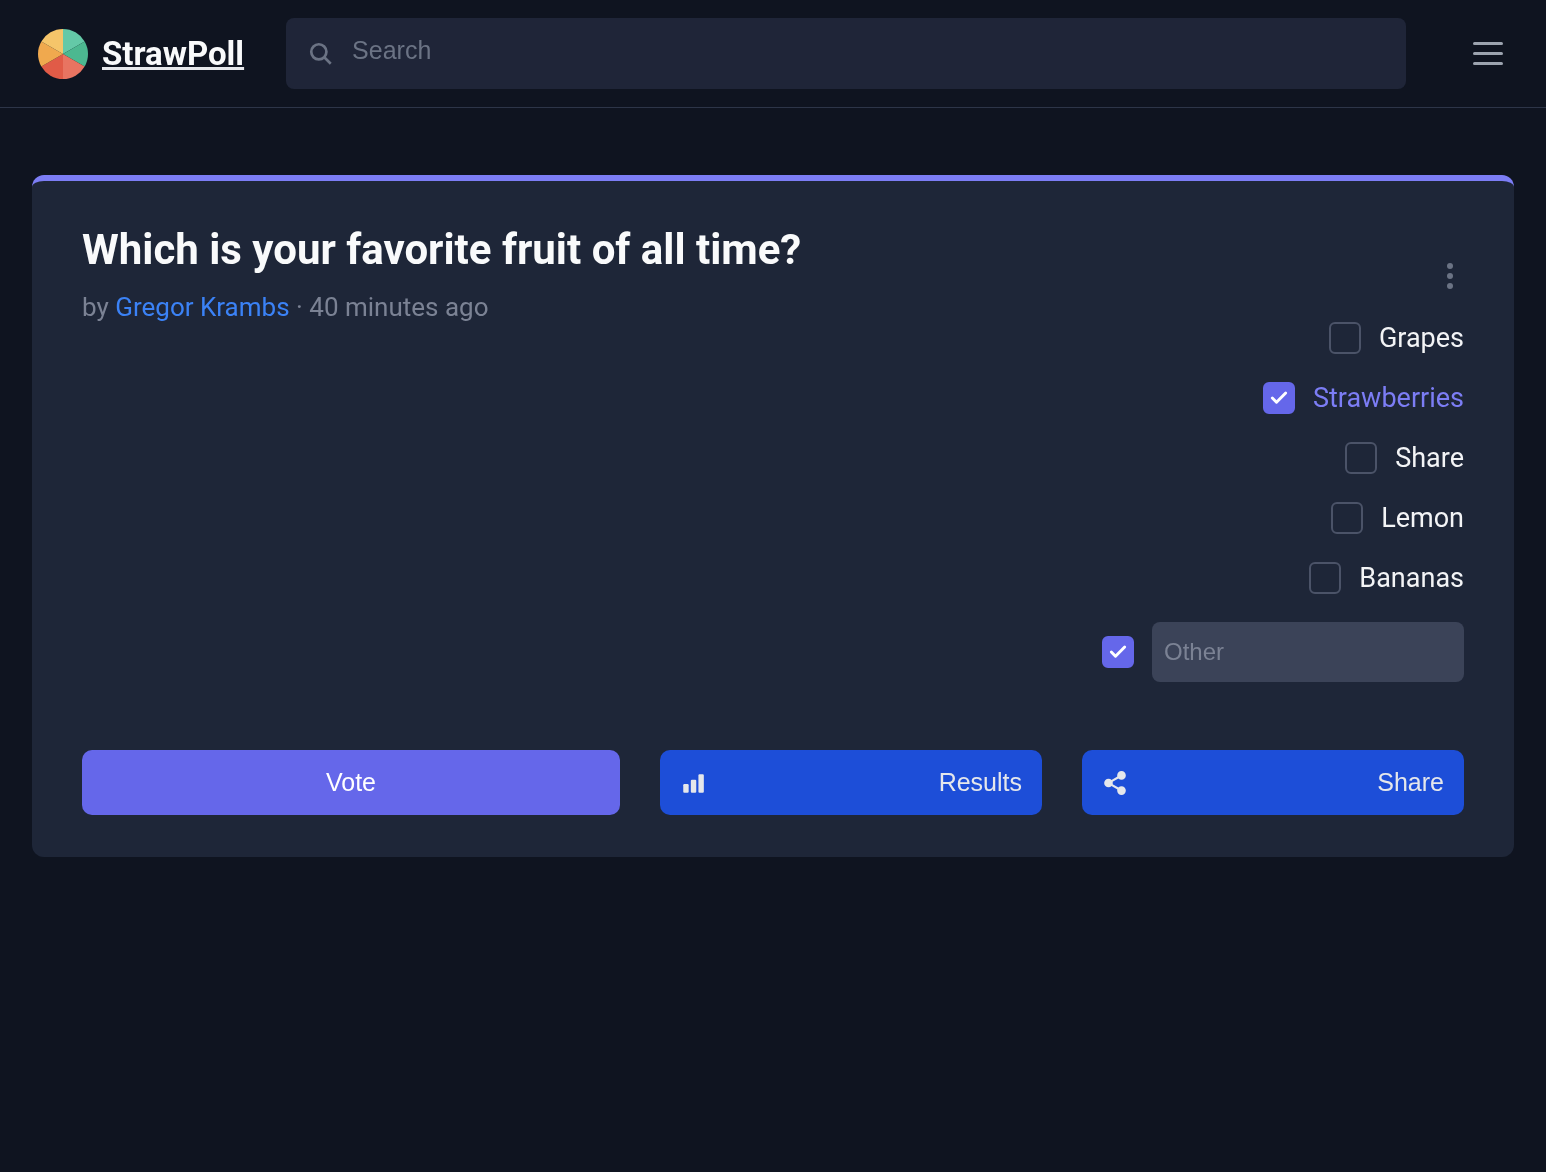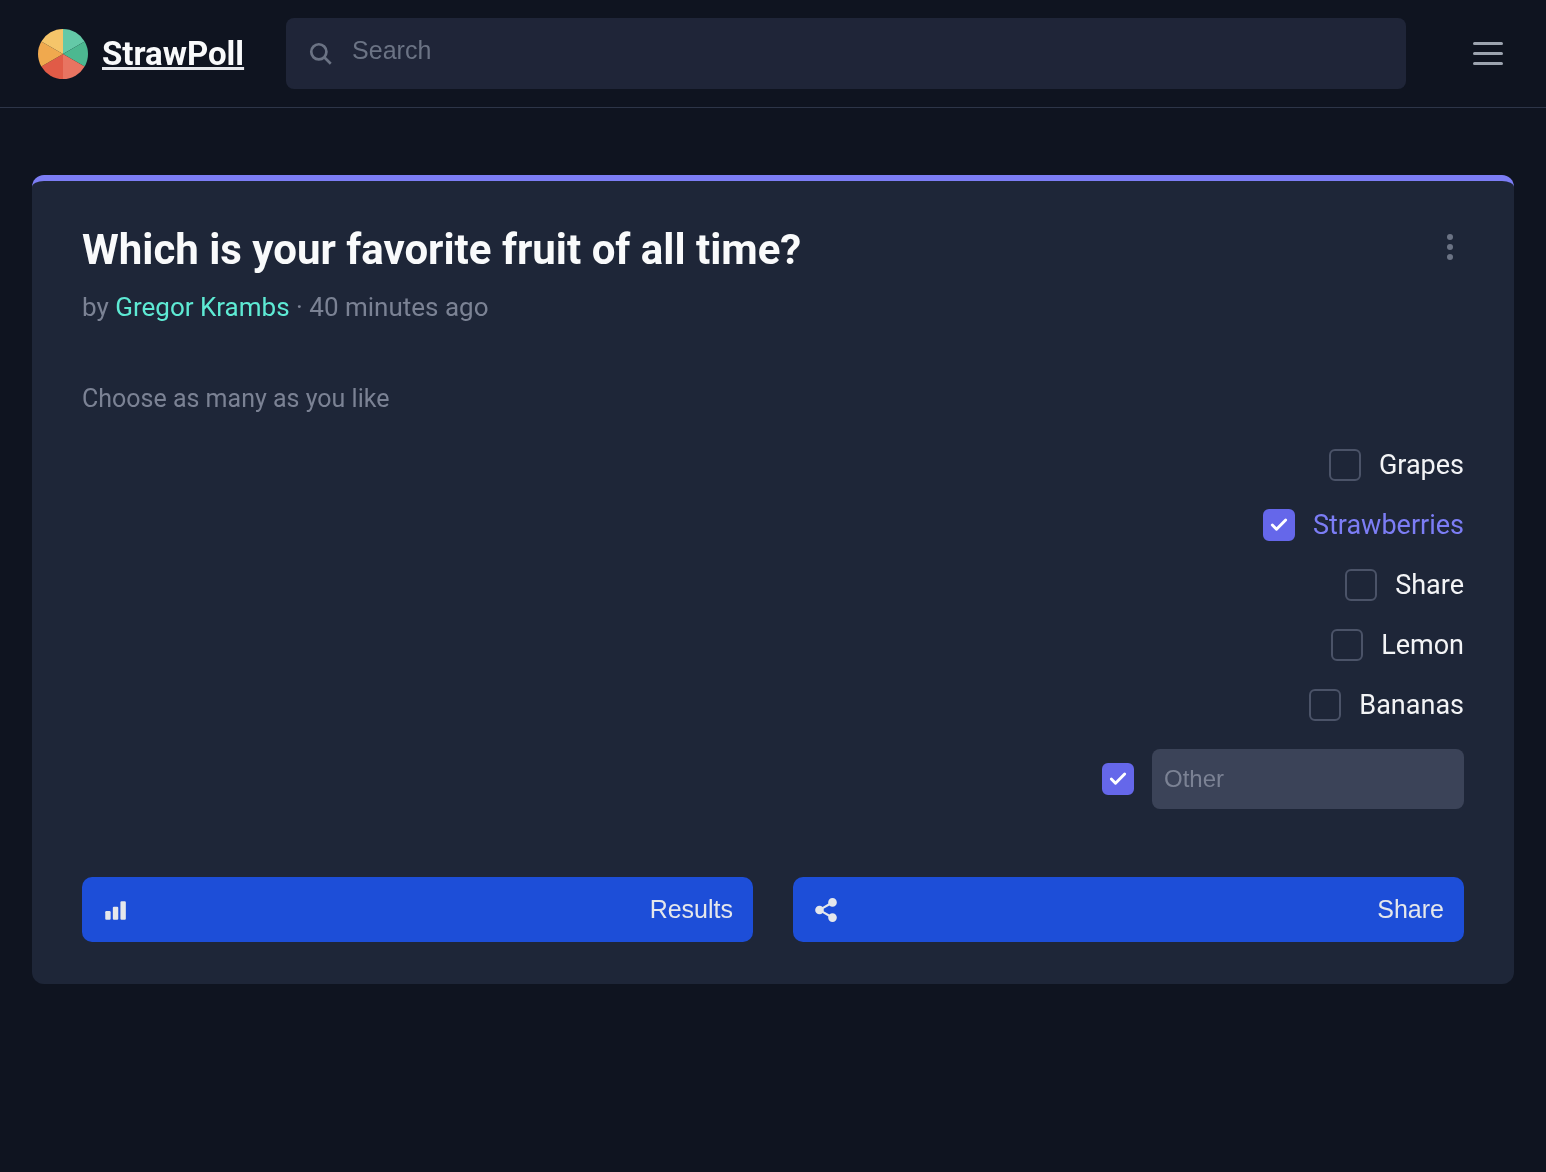--- a/index.html
+++ b/index.html
@@ -87,34 +87,34 @@
     .poll-card {
       background: #1e2638;
       border-radius: 12px;
       border-top: 6px solid #7c7df5;
       padding: 44px 50px 42px;
       position: relative;
     }
     .poll-header {
       display: flex;
       justify-content: space-between;
-      align-items: flex-start;
+      align-items: center;
     }
     .poll-title {
       font-size: 42px;
       font-weight: 700;
       color: #f9fafb;
       margin-bottom: 18px;
     }
     .poll-meta {
       font-size: 26px;
       color: #7b8294;
     }
     .poll-author {
-      color: #5eead4;
+      color: #3b82f6;
     }
     .more-button {
       width: 28px;
       height: 36px;
       display: flex;
       flex-direction: column;
       align-items: center;
       justify-content: center;
       gap: 4px;
       cursor: pointer;
@@ -256,21 +256,20 @@
           <span>by </span><a class="poll-author">Gregor Krambs</a><span> · </span><span>40 minutes ago</span>
         </div>
       </div>
       <div class="more-button">
         <div class="more-dot"></div>
         <div class="more-dot"></div>
         <div class="more-dot"></div>
       </div>
     </div>
 
-    <div class="poll-instruction">Choose as many as you like</div>
 
     <div class="poll-options">
       <div class="option-row">
         <div class="checkbox"></div>
         <span class="option-label">Grapes</span>
       </div>
       <div class="option-row">
         <div class="checkbox checked">
           <svg width="20" height="20" viewBox="0 0 24 24" fill="none" stroke="#fff" stroke-width="3.5" stroke-linecap="round" stroke-linejoin="round">
             <polyline points="4,12 9,17 20,6"></polyline>
@@ -294,20 +293,23 @@
         <div class="checkbox checked">
           <svg width="20" height="20" viewBox="0 0 24 24" fill="none" stroke="#fff" stroke-width="3.5" stroke-linecap="round" stroke-linejoin="round">
             <polyline points="4,12 9,17 20,6"></polyline>
           </svg>
         </div>
         <input type="text" class="other-input" placeholder="Other" style="">
       </div>
     </div>
 
     <div class="action-buttons">
+      <button class="btn btn-primary">
+        <span>Vote</span>
+      </button>
       <button class="btn btn-secondary">
         <span class="btn-icon">
           <svg viewBox="0 0 24 24" fill="#e5e7eb">
             <rect x="3" y="13" width="5" height="8" rx="1"></rect>
             <rect x="10" y="9" width="5" height="12" rx="1"></rect>
             <rect x="17" y="4" width="5" height="17" rx="1"></rect>
           </svg>
         </span>
         <span>Results</span>
       </button>

